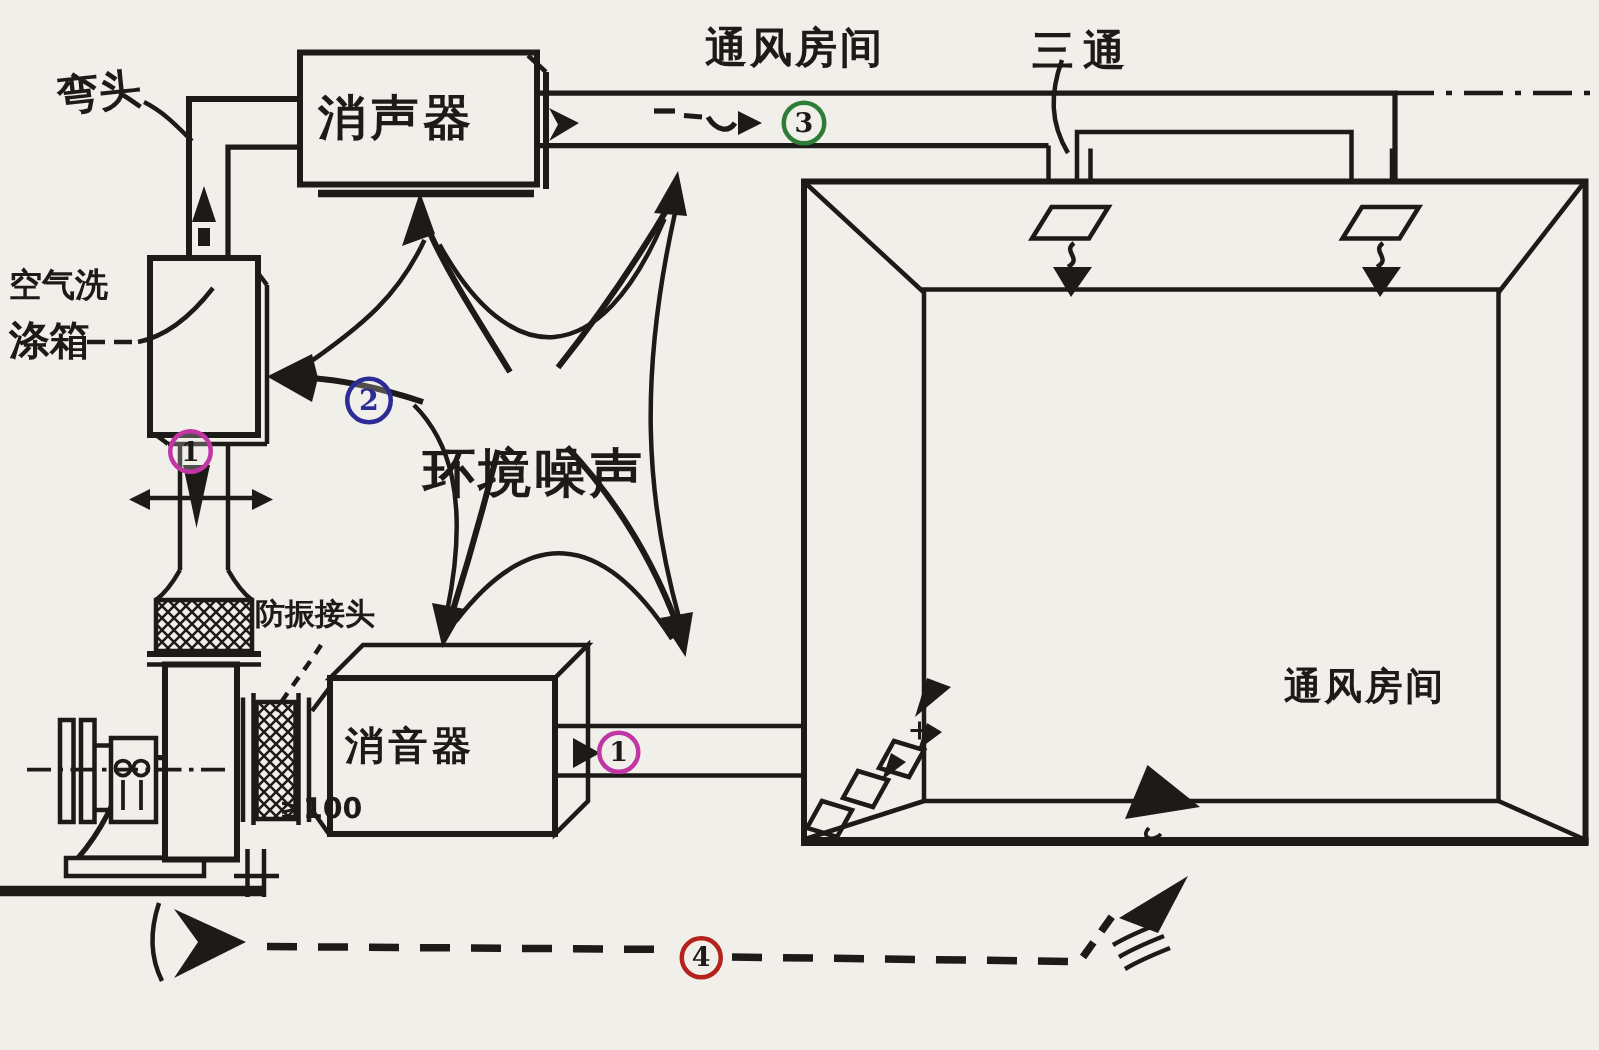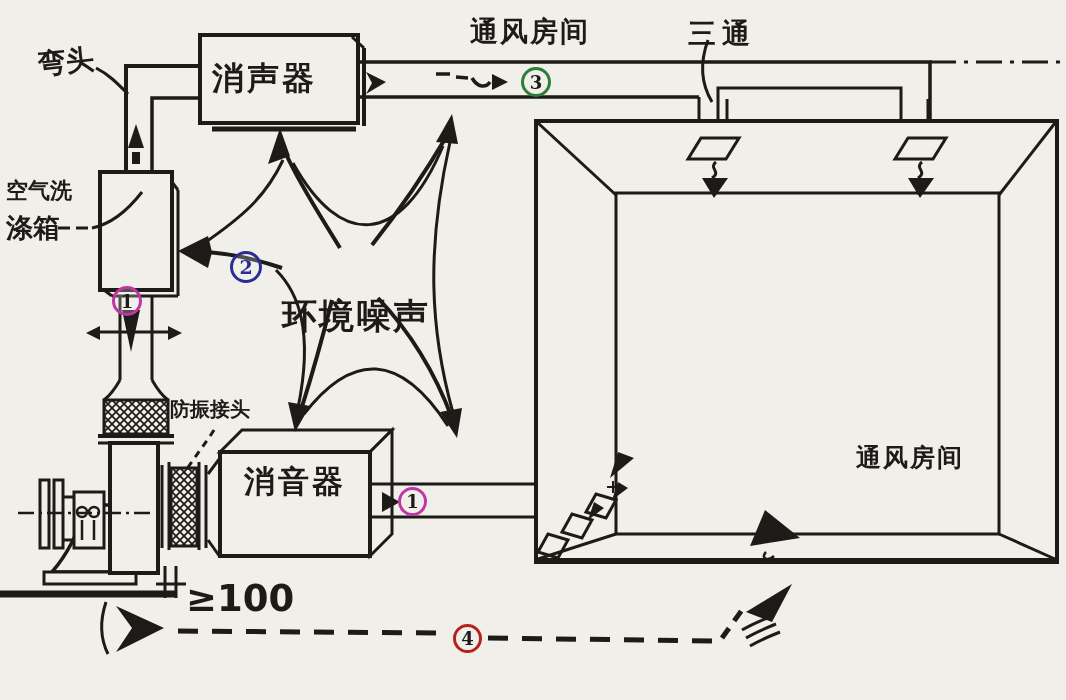--- a/index.html
+++ b/index.html
@@ -221,25 +221,25 @@
 
   <div class="lbl" style="left:688px;top:6px;font-size:28px;letter-spacing:6px;margin-top:12px;">三通</div>
 
   <div class="lbl" style="left:6px;top:178px;font-size:22px;">空气洗</div>
   <div class="lbl" style="left:6px;top:212px;font-size:27px;">涤箱</div>
 
   <div class="lbl" style="left:282px;top:248px;font-size:35px;letter-spacing:2px;margin-top:48px;">环境噪声</div>
 
   <div class="lbl" style="left:170px;top:398px;font-size:20px;">防振接头</div>
 
-  <div class="lbl" style="left:230px;top:464px;width:130px;text-align:center;font-size:31px;letter-spacing:3px;">消音器</div>
+  <div class="lbl" style="left:230px;top:484px;width:130px;text-align:left;font-size:26px;letter-spacing:3px;">消音器</div>
 
   <div class="lbl" style="left:856px;top:444px;font-size:25px;letter-spacing:2px;">通风房间</div>
 
-  <div class="lbl" style="left:186px;top:578px;font-size:37px;">≥100</div>
+  <div class="lbl" style="left:186px;top:529px;font-size:19px;">≥100</div>
 
   <div class="marker m-magenta" style="left:112px;top:286px;width:30px;height:30px;font-size:18px;">1</div>
 
   <div class="marker m-magenta" style="left:398px;top:487px;width:29px;height:29px;font-size:18px;">1</div>
 
   <div class="marker m-blue" style="left:230px;top:251px;width:32px;height:32px;font-size:19px;">2</div>
 
   <div class="marker m-green" style="left:521px;top:67px;width:30px;height:30px;font-size:18px;">3</div>
 
   <div class="marker m-red" style="left:453px;top:624px;width:29px;height:29px;font-size:18px;">4</div>

